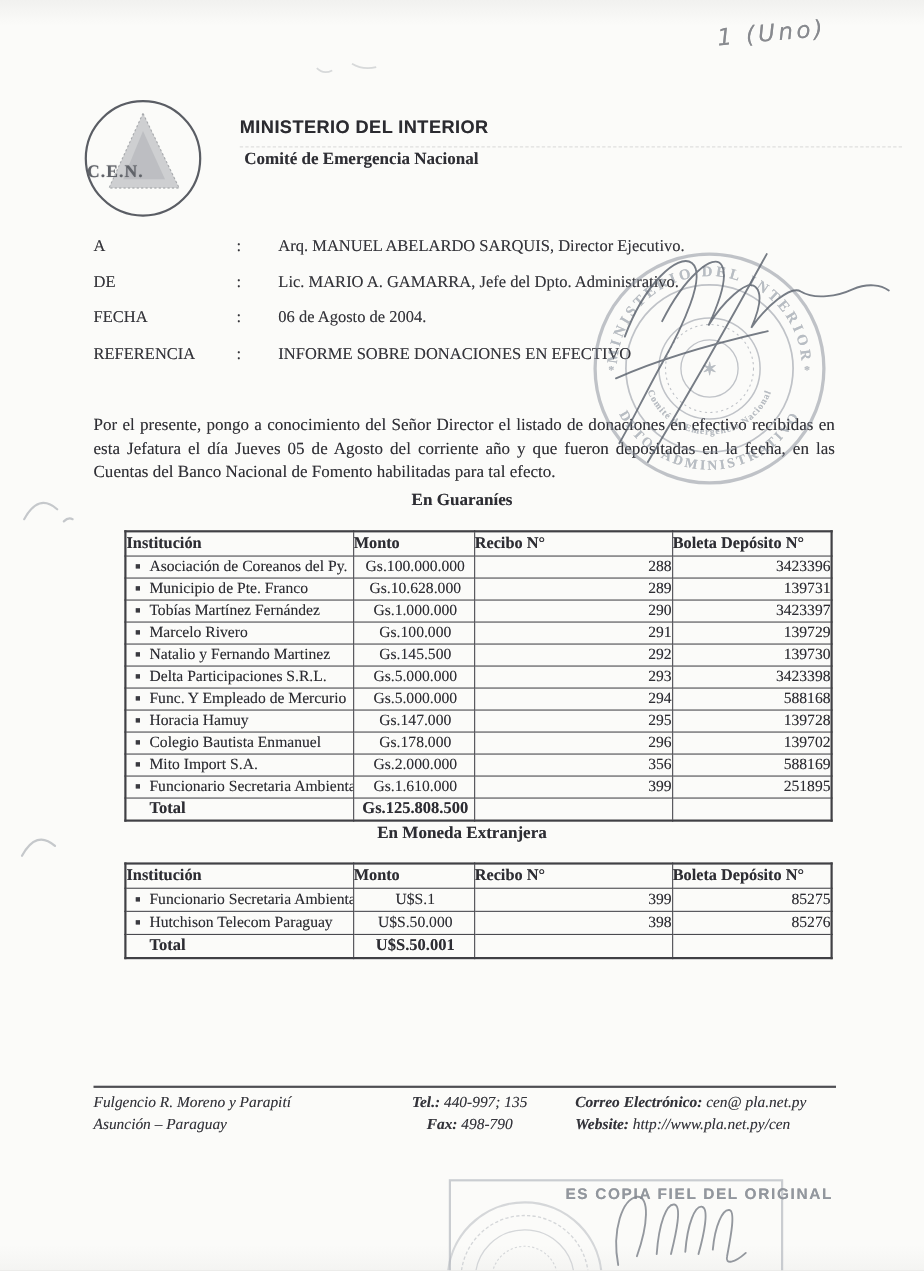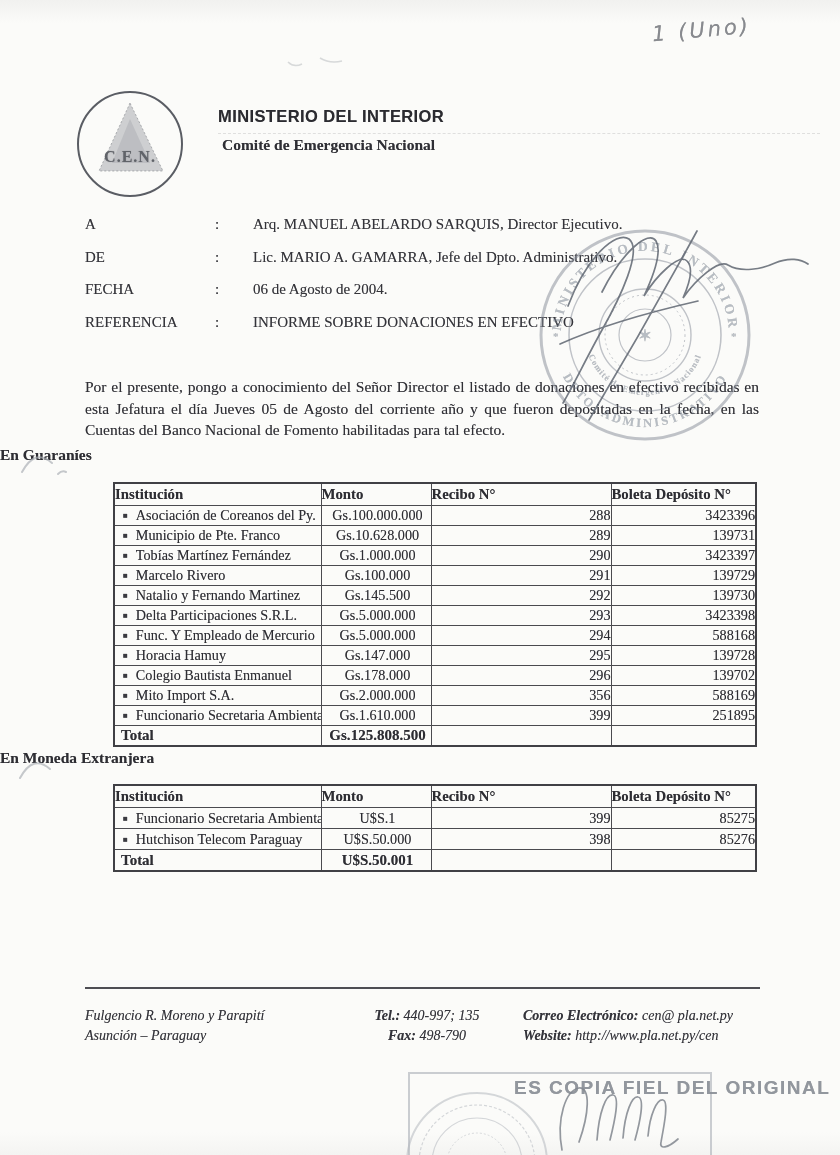--- a/index.html
+++ b/index.html
@@ -11,71 +11,71 @@
   .soft{text-shadow:0 0 .6px rgba(46,46,51,.45);}
 
   
   .hand-note{position:absolute;left:652px;top:18px;font-family:"DejaVu Sans",sans-serif;
     font-style:italic;font-size:21px;letter-spacing:3px;color:#74777d;transform:rotate(-5deg);opacity:.85;}
 
   
   .logo{position:absolute;left:77px;top:91px;width:102px;height:102px;border-radius:50%;
     border:2.5px solid #5a5d64;}
   .logo svg{position:absolute;left:0;top:0;}
-  .logo-text{position:absolute;top:55px;width:100%;text-align:center;font-weight:bold;
+  .logo-text{position:absolute;top:55px;width:100%;text-align:left;font-weight:bold;
     font-size:16px;letter-spacing:1px;color:#606369;text-shadow:0 0 1px rgba(96,99,105,.6);}
 
   .org-name{position:absolute;left:218px;top:107px;font-family:"Liberation Sans",sans-serif;
     font-weight:bold;font-size:16.5px;letter-spacing:.4px;color:#2b2b30;}
   .scanline{position:absolute;left:218px;top:133px;width:602px;border-top:1px dashed rgba(150,150,155,.28);}
   .org-sub{position:absolute;left:222px;top:136px;font-weight:bold;font-size:15.5px;color:#2f2f35;}
 
   
   .memo{position:absolute;left:85px;top:216px;font-size:15px;color:#34343a;}
   .memo-row{display:flex;height:32.5px;}
   .memo-label{width:130px;}
   .memo-colon{width:38px;}
 
   .body-par{position:absolute;left:85px;top:376px;width:674px;text-align:justify;
     font-size:15.5px;line-height:21.5px;color:#303036;}
 
-  .tbl-title{position:absolute;left:0;width:840px;text-align:left;font-weight:bold;
+  .tbl-title{position:absolute;left:0;width:840px;text-align:center;font-weight:bold;
     font-size:15.5px;color:#2d2d33;}
   #title-g{top:446px;}
   #title-e{top:749px;}
 
   table.donations{position:absolute;left:113px;width:642px;border-collapse:collapse;
     table-layout:fixed;font-size:14.2px;color:#2d2d33;border:2px solid #404045;}
   #tbl-g{top:482px;}
   #tbl-e{top:784px;}
   .donations th,.donations td{border:1px solid #4a4a4f;padding:0;overflow:hidden;white-space:nowrap;}
   .donations th{font-size:14.8px;text-align:left;height:21px;}
   #tbl-g td{height:19px;}
   #tbl-e td{height:20px;}
   .col-inst{width:207px;} .col-monto{width:110px;} .col-rec{width:180px;} .col-bol{width:145px;}
   td.inst{padding-left:5px;}
   .bullet{display:inline-block;font-size:8px;vertical-align:2px;margin:0 8px 0 3px;color:#3a3a40;}
   .monto-in{display:flex;justify-content:center;padding:0 4px 0 7px;}
   td.center{text-align:right;}
   tr.total td{font-weight:bold;font-size:15px;height:22px;}
-  tr.total td.inst{padding-left:6px;}
+  tr.total td.inst{padding-left:21px;}
 
   
   .footer{position:absolute;left:85px;top:987px;width:675px;border-top:2px solid #4e4e53;
-    padding-top:17px;display:flex;font-style:italic;font-size:14px;line-height:20px;color:#33333a;}
+    padding-top:4px;display:flex;font-style:italic;font-size:14px;line-height:20px;color:#33333a;}
   .f-col1{width:256px;}
   .f-col2{width:172px;text-align:center;}
   .f-col3{flex:1;padding-left:10px;}
   .fb{font-weight:bold;}
 
   
   .copy-stamp{position:absolute;left:408px;top:1072px;width:300px;height:110px;
     border:2px solid rgba(163,168,176,.55);}
   .copy-stamp-title{position:absolute;left:104px;top:3px;white-space:nowrap;
-    font-family:"Liberation Sans",sans-serif;font-weight:bold;font-size:19px;
+    font-family:"Liberation Sans",sans-serif;font-weight:bold;font-size:14px;
     letter-spacing:1.5px;color:rgba(143,149,158,.85);}
 
   .overlay{position:absolute;left:0;top:0;z-index:6;pointer-events:none;}
   .stamp-text{font-family:"Liberation Serif",serif;font-weight:bold;fill:#76808f;}
 </style>
 </head>
 <body>
 
 <div class="page soft">
 

